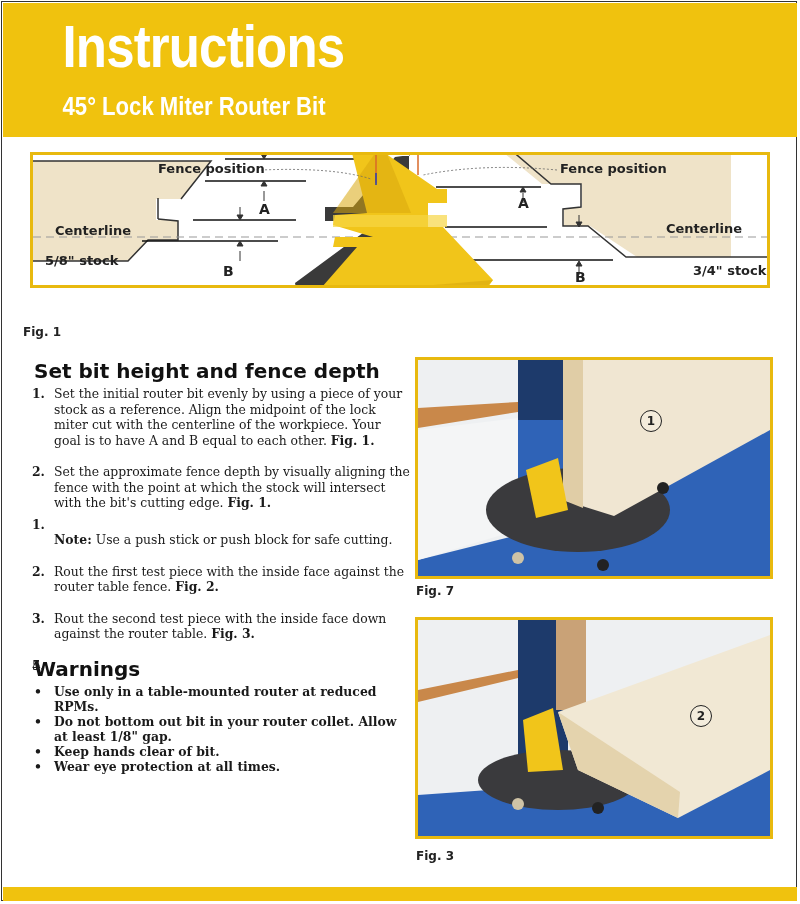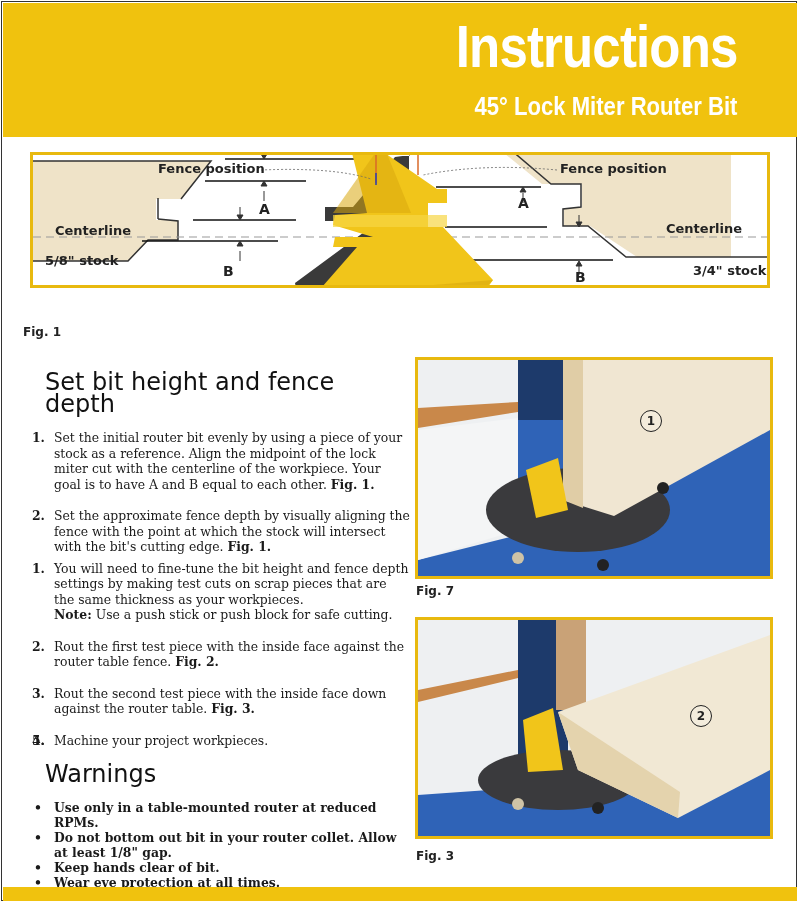--- a/index.html
+++ b/index.html
@@ -1,25 +1,25 @@
 <!DOCTYPE html>
 <html><head>
 <meta charset="utf-8">
 <style>
   html, body { margin:0; padding:0; }
   body { width:800px; height:904px; background:#fff; position:relative; overflow:hidden; font-family:"DejaVu Serif", serif; color:#1a1a1a; }
   .frame { position:absolute; left:1px; top:1px; width:796px; height:900px; border:1px solid #333; box-sizing:border-box; }
-  .header { position:absolute; left:3px; top:3px; width:794px; height:134px; background:#f0c20e; text-align:right; }
+  .header { position:absolute; left:3px; top:3px; width:794px; height:134px; background:#f0c20e; text-align:left; }
   .header .title { position:absolute; left:0; right:0; top:14px; font-family:"Liberation Sans", sans-serif; font-weight:bold; font-size:60px; color:#fff; letter-spacing:-1px; transform:scaleX(0.85); line-height:1; }
   .header .subtitle { position:absolute; left:0; right:0; top:90px; font-family:"Liberation Sans", sans-serif; font-weight:bold; font-size:26px; color:#fff; transform:scaleX(0.85); line-height:1; }
   .fig1 { position:absolute; left:30px; top:152px; width:740px; height:136px; border:3px solid #e8b90f; box-sizing:border-box; background:#fff; overflow:hidden; }
   .fig-label { position:absolute; font-family:"DejaVu Sans", sans-serif; font-weight:bold; font-size:12px; color:#222; }
   .lbl { position:absolute; font-family:"DejaVu Sans", sans-serif; font-weight:bold; font-size:13px; color:#222; white-space:nowrap; }
   .left-col { position:absolute; left:30px; top:356px; width:380px; }
-  h2 { font-family:"DejaVu Sans", sans-serif; font-weight:normal; font-size:24px; margin:15px; line-height:22px; color:#111; }
+  h2 { font-family:"DejaVu Sans", sans-serif; font-weight:bold; font-size:20px; margin:4px; line-height:22px; color:#111; }
   ol.steps { list-style:none; margin:0; padding:0; }
   ol.steps li { position:relative; padding-left:24px; font-size:12.4px; line-height:15.5px; margin-bottom:13px; }
   ol.steps li .num { position:absolute; left:2px; top:0; font-weight:bold; }
   .ref { font-weight:bold; }
   ul.warn { list-style:none; margin:0; padding:0; }
   ul.warn li { position:relative; padding-left:24px; font-size:12.4px; line-height:15px; font-weight:bold; }
   ul.warn li .dot { position:absolute; left:4px; top:0; }
   .photo { position:absolute; border:3px solid #e8b90f; box-sizing:border-box; overflow:hidden; background:#2d5fb0; }
   .footer { position:absolute; left:3px; top:887px; width:794px; height:14px; background:#f0c20e; }
   .num-badge { position:absolute; width:20px; height:20px; border:1.5px solid #222; border-radius:50%; font-family:"DejaVu Sans", sans-serif; font-weight:bold; font-size:12px; text-align:center; line-height:20px; color:#222; background:rgba(255,255,255,0.2); }
@@ -117,40 +117,39 @@
     </li>
     <li style="margin-bottom:6px;">
       <span class="num">2.</span>
       <span>Set the approximate fence depth by visually aligning the fence with the point at which the stock will intersect with the bit's cutting edge.</span>
       <span class="ref">Fig. 1.</span>
     </li>
   </ol>
   <ol class="steps" style="margin-top:2px;">
     <li style="margin-bottom:16px;">
       <span class="num">1.</span>
-      <span>You will need to fine-tune the bit height and fence depth settings by making test cuts on scrap pieces that are the same thickness as your workpieces.</span><br>
+      <br>
       <span class="ref">Note:</span>
       <span>Use a push stick or push block for safe cutting.</span>
     </li>
     <li style="margin-bottom:16px;">
       <span class="num">2.</span>
       <span>Rout the first test piece with the inside face against the router table fence.</span>
       <span class="ref">Fig. 2.</span>
     </li>
     <li style="margin-bottom:16px;">
       <span class="num">3.</span>
       <span>Rout the second test piece with the inside face down against the router table.</span>
       <span class="ref">Fig. 3.</span>
     </li>
     <li style="margin-bottom:14px;">
       <span class="num">4.</span>
     </li>
     <li style="margin-bottom:6px;">
       <span class="num">5.</span>
-      <span>Machine your project workpieces.</span>
     </li>
   </ol>
   <h2>Warnings</h2>
   <ul class="warn">
     <li><span class="dot">•</span><span>Use only in a table-mounted router at reduced RPMs.</span></li>
     <li><span class="dot">•</span><span>Do not bottom out bit in your router collet. Allow at least 1/8" gap.</span></li>
     <li><span class="dot">•</span><span>Keep hands clear of bit.</span></li>
     <li><span class="dot">•</span><span>Wear eye protection at all times.</span></li>
   </ul>
 </div>

